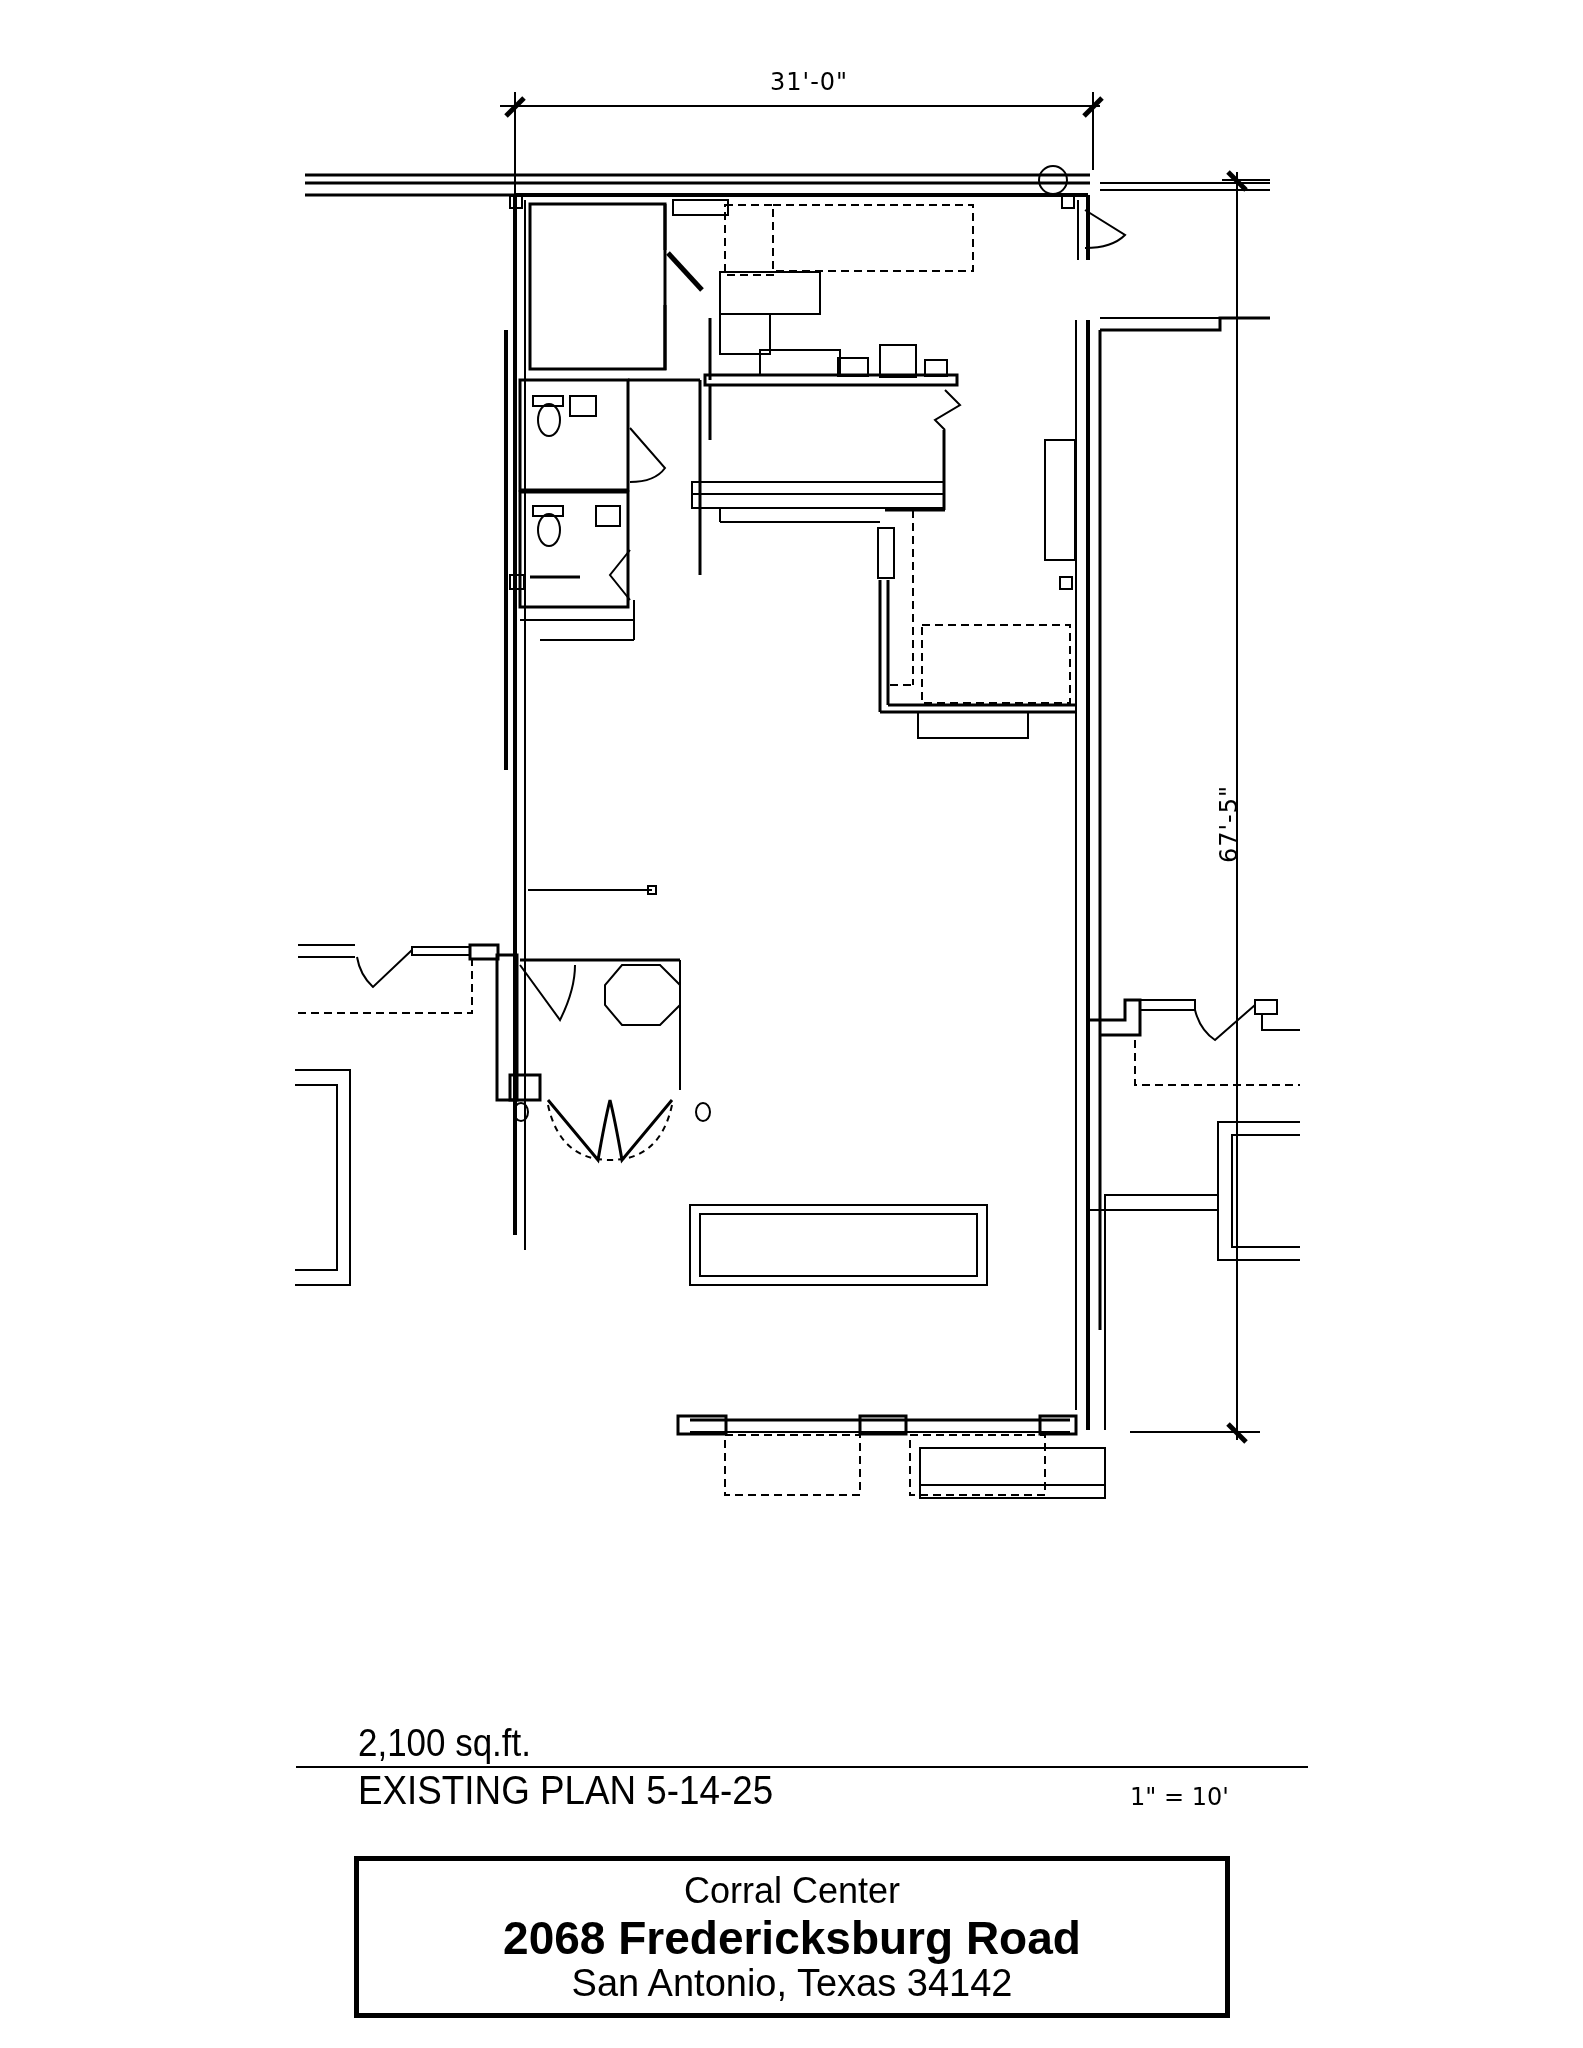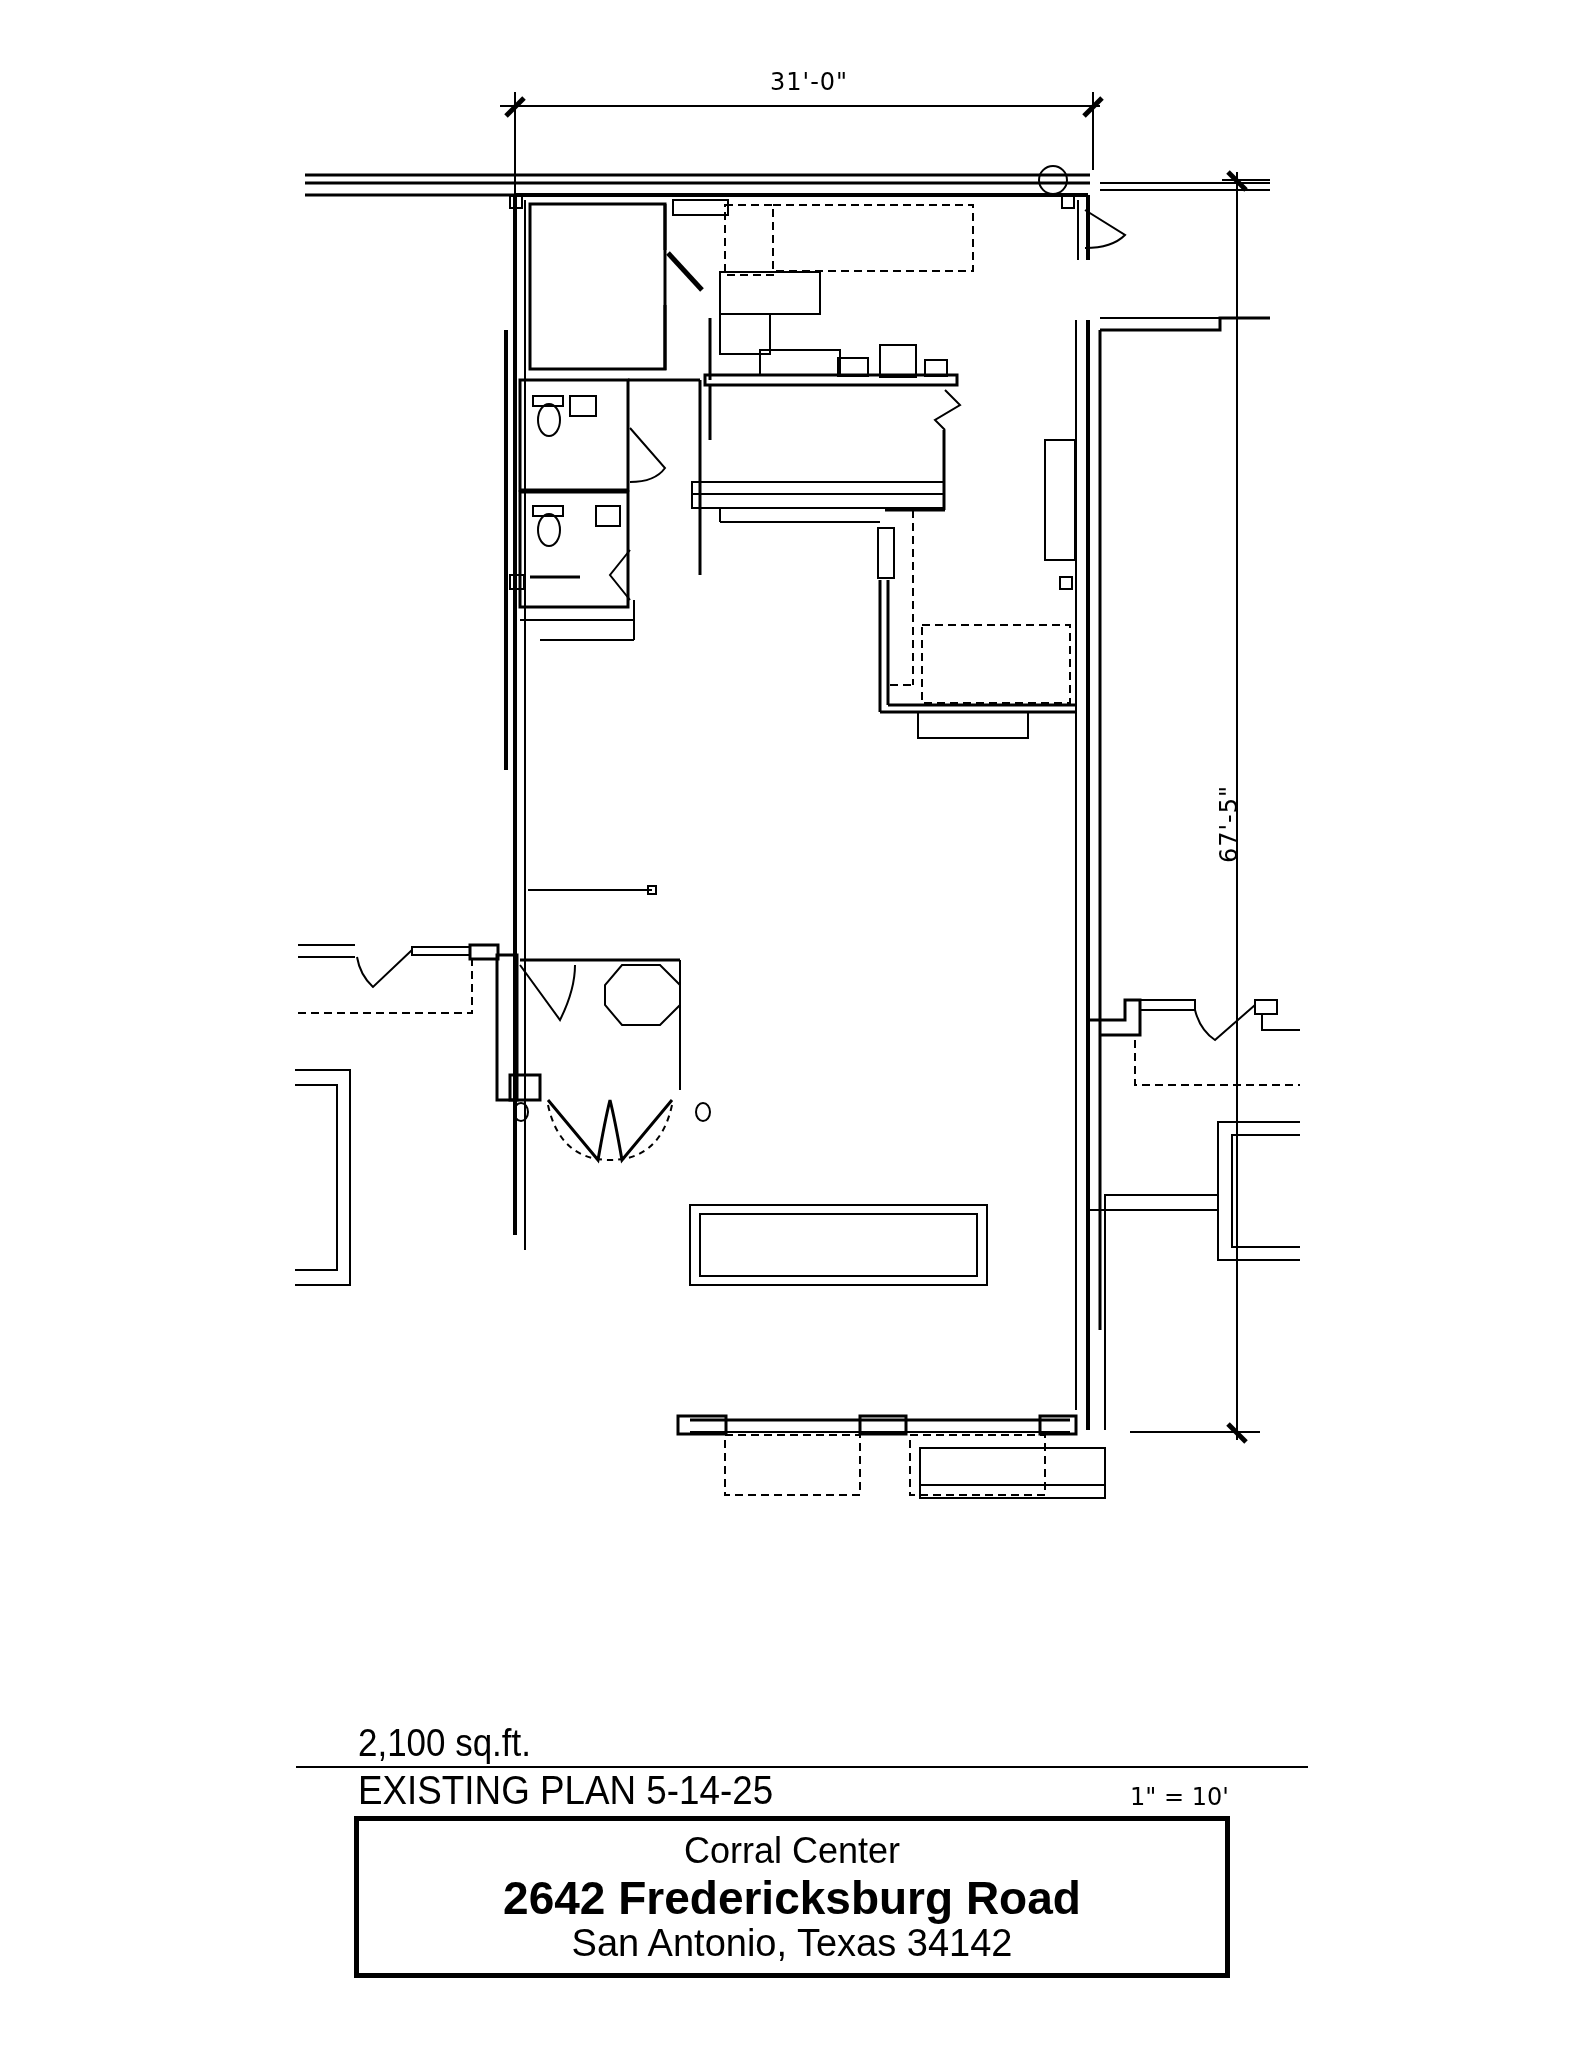--- a/index.html
+++ b/index.html
@@ -5,21 +5,21 @@
   html, body { margin: 0; padding: 0; background: #ffffff; }
   body { width: 1583px; height: 2048px; position: relative; overflow: hidden; font-family: "Liberation Sans", sans-serif; }
   #plan { position: absolute; left: 0; top: 0; width: 1583px; height: 2048px; }
   .dim-label { position: absolute; font-family: "DejaVu Sans", sans-serif; font-size: 24px; color: #000; letter-spacing: 1px; }
   #dim-width { left: 770px; top: 68px; }
   #dim-depth { left: 1190px; top: 810px; transform: rotate(-90deg); transform-origin: center; }
   #area { position: absolute; left: 358px; top: 1722px; font-size: 38px; color: #000; transform: scaleX(0.92); transform-origin: left; }
   #plan-title { position: absolute; left: 358px; top: 1768px; font-size: 40px; color: #000; transform: scaleX(0.92); transform-origin: left; }
   #scale { position: absolute; left: 1130px; top: 1783px; font-family: "DejaVu Sans", sans-serif; font-size: 24px; color: #000; }
   #divider { position: absolute; left: 296px; top: 1766px; width: 1012px; height: 0; border-top: 2px solid #000; }
-  #title-block { position: absolute; left: 354px; top: 1816px; width: 876px; height: 162px; border: 5px solid #000; box-sizing: border-box; text-align: center; }
+  #title-block { position: absolute; left: 354px; top: 1856px; width: 876px; height: 162px; border: 5px solid #000; box-sizing: border-box; text-align: center; }
   #tb-name { font-size: 36px; margin-top: 10px; line-height: 40px; }
   #tb-address { font-size: 46px; font-weight: bold; line-height: 50px; margin-top: 2px; }
   #tb-city { font-size: 38px; line-height: 40px; }
 </style>
 </head>
 <body>
 
 <svg id="plan" viewBox="0 0 1583 2048" xmlns="http://www.w3.org/2000/svg">
   <g fill="none" stroke="#000" stroke-width="2">
 
@@ -200,15 +200,15 @@
 <div class="dim-label" id="dim-width">31'-0"</div>
 <div class="dim-label" id="dim-depth">67'-5"</div>
 
 <div id="area">2,100 sq.ft.</div>
 <div id="divider"></div>
 <div id="plan-title">EXISTING PLAN 5-14-25</div>
 <div id="scale">1" = 10'</div>
 
 <div id="title-block">
   <div id="tb-name">Corral Center</div>
-  <div id="tb-address">2642  Fredericksburg Road</div>
+  <div id="tb-address">2068  Fredericksburg Road</div>
   <div id="tb-city">San Antonio, Texas 34142</div>
 </div>
 
 </body></html>

